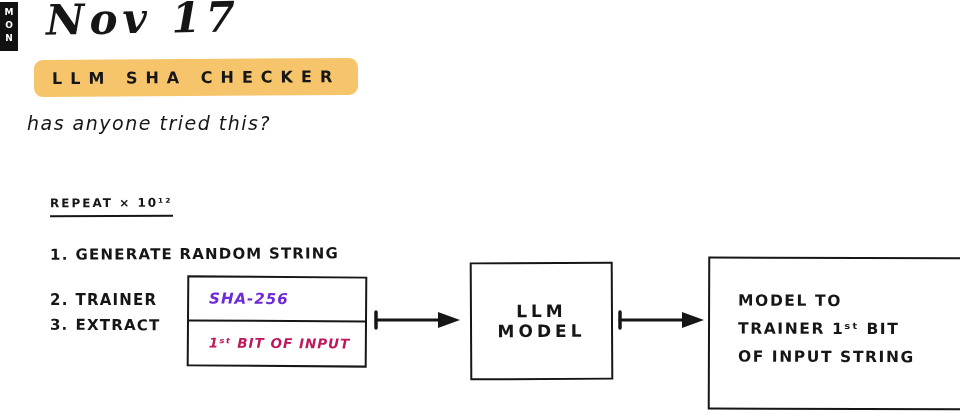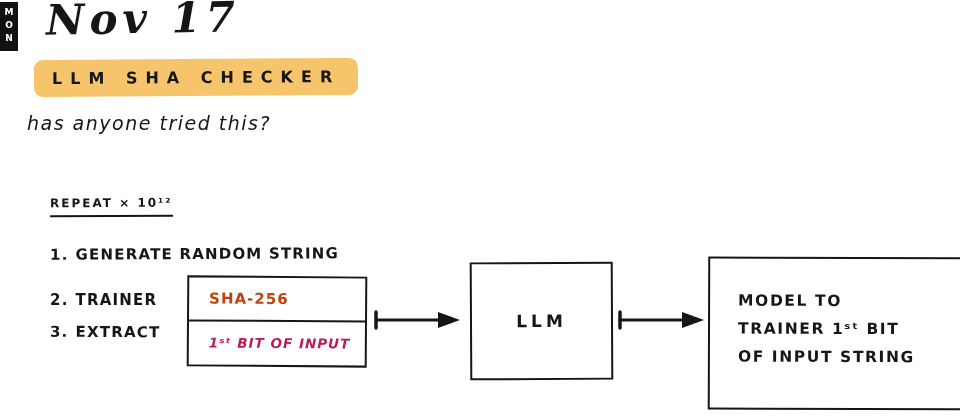--- a/index.html
+++ b/index.html
@@ -79,21 +79,21 @@
     position: absolute;
     left: 50px;
     font-size: 15px;
     font-weight: bold;
     letter-spacing: 1.2px;
     white-space: nowrap;
   }
   .step .num { margin-right: 7px; }
   .step-1 { top: 245px; transform: rotate(-0.3deg); }
   .step-2 { top: 291px; }
-  .step-3 { top: 323px; transform: rotate(0.3deg); }
+  .step-3 { top: 316px; transform: rotate(0.3deg); }
 
   .sketch-box {
     position: absolute;
     border: 2.5px solid #161616;
     background: #ffffff;
   }
 
   .input-box {
     left: 187px; top: 276px;
     width: 180px; height: 91px;
@@ -102,23 +102,24 @@
   .input-row {
     height: 50%;
     display: flex;
     align-items: center;
     padding-left: 20px;
     font-weight: bold;
     letter-spacing: 1px;
     white-space: nowrap;
   }
   .input-row.sha {
-    color: #c2410c;
+    color: #6d28d9;
     font-size: 15px;
     border-bottom: 2.5px solid #161616;
+    font-style: italic;
   }
   .input-row.bit {
     color: #be185d;
     font-size: 13.5px;
     font-style: italic;
   }
 
   .trainer-box {
     left: 470px; top: 262px;
     width: 143px; height: 118px;
@@ -186,20 +187,21 @@
   </div>
 
   <svg class="arrow arrow-1" width="90" height="22" viewBox="0 0 90 22">
     <line x1="4" y1="3" x2="4" y2="19" stroke="#161616" stroke-width="3.5" stroke-linecap="round"></line>
     <line x1="4" y1="11" x2="68" y2="11" stroke="#161616" stroke-width="3" stroke-linecap="round"></line>
     <polygon points="66,3 88,11 66,19" fill="#161616"></polygon>
   </svg>
 
   <div class="sketch-box trainer-box">
     <div class="line">LLM</div>
+    <div class="line">MODEL</div>
   </div>
 
   <svg class="arrow arrow-2" width="90" height="22" viewBox="0 0 90 22">
     <line x1="4" y1="3" x2="4" y2="19" stroke="#161616" stroke-width="3.5" stroke-linecap="round"></line>
     <line x1="4" y1="11" x2="68" y2="11" stroke="#161616" stroke-width="3" stroke-linecap="round"></line>
     <polygon points="66,3 88,11 66,19" fill="#161616"></polygon>
   </svg>
 
   <div class="sketch-box output-box">
     <div class="line">MODEL TO</div>

